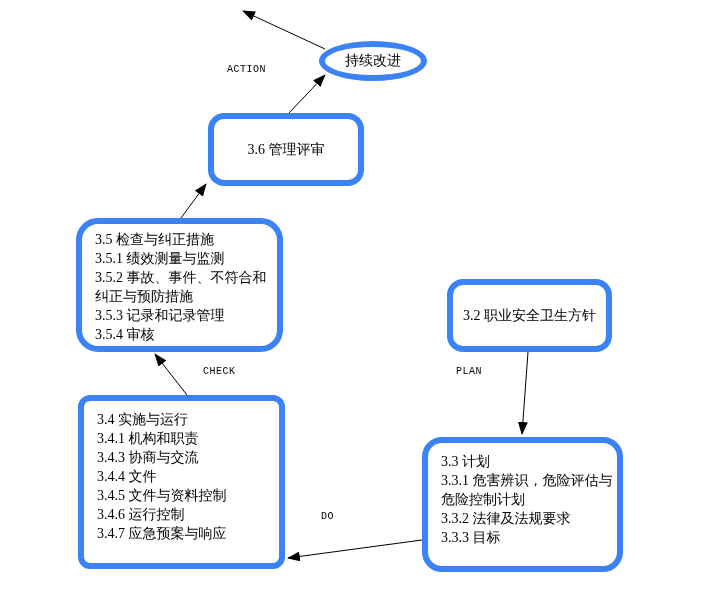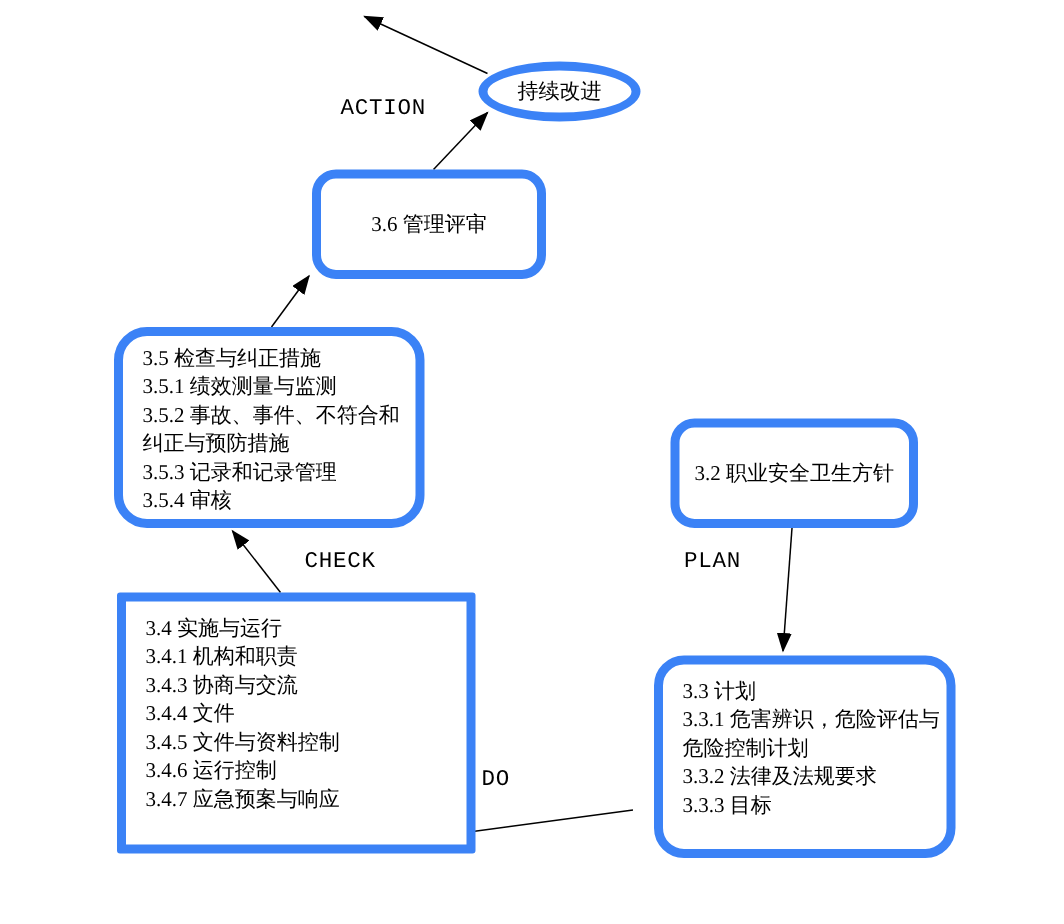--- a/index.html
+++ b/index.html
@@ -51,21 +51,21 @@
   .node .tline {
     white-space: nowrap;
     line-height: 19px;
   }
   .list-box {
     padding: 6px 4px 16px 13px;
   }
   .stage-label {
     position: absolute;
     font-family: "Liberation Mono", "DejaVu Sans Mono", monospace;
-    font-size: 15px;
+    font-size: 10px;
     letter-spacing: 0.5px;
     white-space: nowrap;
   }
 </style>
 </head>
 <body>
 
 <div id="canvas">
 
   <svg id="connector-layer" width="709" height="616" viewBox="0 0 709 616" xmlns="http://www.w3.org/2000/svg">
@@ -92,35 +92,35 @@
 
   <div class="node rounded-box list-box" style="left:76px; top:218px; width:207px; height:134px; border-radius:22px;">
     <div class="tline">3.5 检查与纠正措施</div>
     <div class="tline">3.5.1 绩效测量与监测</div>
     <div class="tline">3.5.2 事故、事件、不符合和</div>
     <div class="tline">纠正与预防措施</div>
     <div class="tline">3.5.3 记录和记录管理</div>
     <div class="tline">3.5.4 审核</div>
   </div>
 
-  <div class="node rounded-box list-box" style="left:78px; top:395px; width:239px; height:174px; border-radius:2px; padding-top:9px;">
+  <div class="node rounded-box list-box" style="left:78px; top:395px; width:207px; height:174px; border-radius:12px; padding-top:9px;">
     <div class="tline">3.4 实施与运行</div>
     <div class="tline">3.4.1 机构和职责</div>
     <div class="tline">3.4.3 协商与交流</div>
     <div class="tline">3.4.4 文件</div>
     <div class="tline">3.4.5 文件与资料控制</div>
     <div class="tline">3.4.6 运行控制</div>
     <div class="tline">3.4.7 应急预案与响应</div>
   </div>
 
   <div class="node rounded-box center-text" style="left:447px; top:279px; width:165px; height:73px; border-radius:16px;">
     <span>3.2 职业安全卫生方针</span>
   </div>
 
-  <div class="node rounded-box list-box" style="left:436px; top:437px; width:201px; height:135px; border-radius:20px; padding-top:9px;">
+  <div class="node rounded-box list-box" style="left:422px; top:437px; width:201px; height:135px; border-radius:20px; padding-top:9px;">
     <div class="tline">3.3 计划</div>
     <div class="tline">3.3.1 危害辨识，危险评估与</div>
     <div class="tline">危险控制计划</div>
     <div class="tline">3.3.2 法律及法规要求</div>
     <div class="tline">3.3.3 目标</div>
   </div>
 
   <div class="stage-label" style="left:227px; top:64px;">ACTION</div>
   <div class="stage-label" style="left:203px; top:366px;">CHECK</div>
   <div class="stage-label" style="left:456px; top:366px;">PLAN</div>

